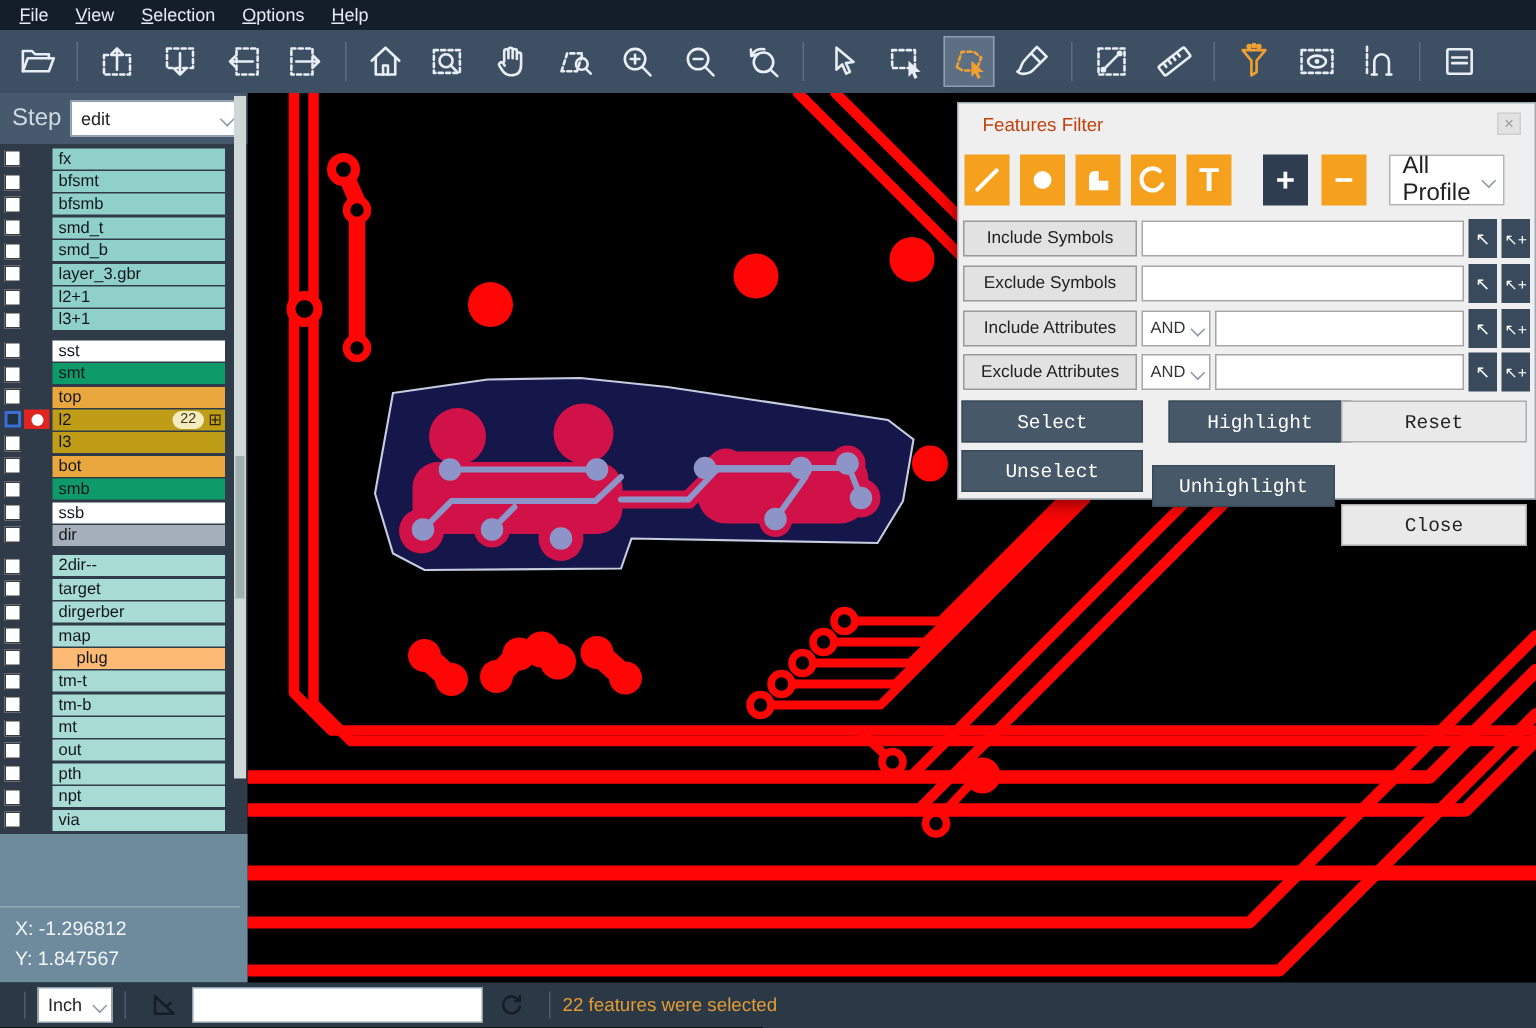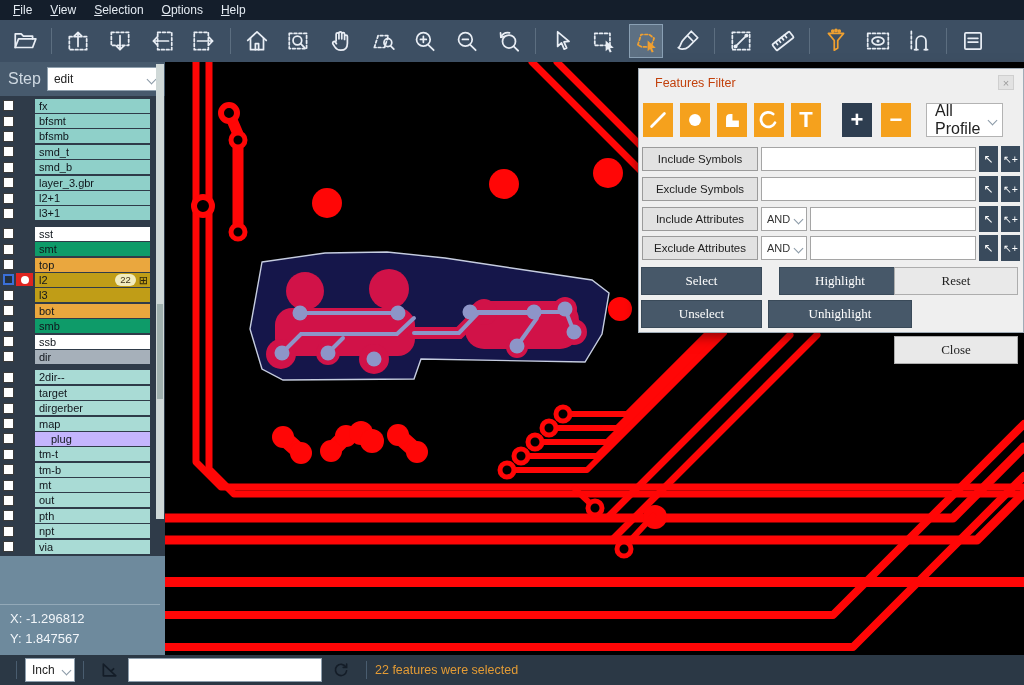--- a/index.html
+++ b/index.html
@@ -83,21 +83,21 @@
   .frow .inp-narrow { left:171px; width:166px; }
   .and-combo { position:absolute; left:122px; top:0; width:46px; height:24px; background:#fff;
                border:1px solid #a5a5a5; font-size:11px; color:#333; display:flex; align-items:center;
                padding-left:5px; }
   .and-combo .chev { position:absolute; right:3px; top:8px; width:8px; height:8px; }
   .pick-btn { position:absolute; top:-1px; width:19px; height:26px; background:#394a5c; color:#fff;
               border:none; font-size:12px; display:flex; align-items:center; justify-content:center; }
   .pick-btn.p1 { left:340px; } .pick-btn.p2 { left:362px; font-size:10.5px; }
   .act-btn { position:absolute; height:28px; color:#fff; background:#475869; border:1px solid #3a4a59;
              font-size:13px; display:flex; align-items:center; justify-content:center;
-             font-family:Liberation Serif, serif; }
+             font-family:Liberation Mono, monospace; }
   .act-btn.light { background:#e9e9e9; color:#222; border:1px solid #adadad; }
 
   
   .statusbar { position:absolute; left:0; top:655px; width:1024px; height:30px; background:#2b3845;
                display:flex; align-items:center; z-index:10; }
   .st-sep { width:1px; height:18px; background:#4a5d6f; margin:0 8px; }
   .unit-combo { width:50px; height:24px; background:#fff; border:1px solid #8fa0ae; position:relative;
                 font-size:12px; color:#222; display:flex; align-items:center; padding-left:6px; }
   .unit-combo .chev { position:absolute; right:3px; top:8px; width:8px; height:8px; }
   .st-icon { margin:0 8px; display:flex; }
@@ -429,21 +429,21 @@
         <div class="lrow">
           <span class="cb"></span>
           <span class="ind"></span>
           <span class="lname" style="background: rgb(169, 219, 213);">
             <span>map</span>
           </span>
         </div>
         <div class="lrow">
           <span class="cb"></span>
           <span class="ind"></span>
-          <span class="lname" style="background: #c4b5fd; padding-left: 16px;">
+          <span class="lname" style="background: #fdba74; padding-left: 16px;">
             <span>plug</span>
           </span>
         </div>
         <div class="lrow">
           <span class="cb"></span>
           <span class="ind"></span>
           <span class="lname" style="background: rgb(169, 219, 213);">
             <span>tm-t</span>
           </span>
         </div>
@@ -673,21 +673,21 @@
     <input class="inp-narrow" value="" style="">
     <button class="pick-btn p1">↖</button>
     <button class="pick-btn p2">↖+</button>
   </div>
 
   <div id="actbtns">
       <button class="act-btn" style="left: 2px; width: 121px; top: 198px;">Select</button>
       <button class="act-btn" style="left: 140px; width: 122px; top: 198px;">Highlight</button>
       <button class="act-btn light" style="left: 255px; width: 124px; top: 198px;">Reset</button>
       <button class="act-btn" style="left: 2px; width: 121px; top: 231px;">Unselect</button>
-      <button class="act-btn" style="left: 129px; width: 144px; top: 231px;">Unhighlight</button>
+      <button class="act-btn" style="left: 129px; width: 122px; top: 241px;">Unhighlight</button>
       <button class="act-btn light" style="left: 255px; width: 124px; top: 231px; margin-top: 36px;">Close</button>
     </div>
 </div>
 
 <div class="statusbar">
   <div class="st-sep" style="margin-left:16px"></div>
   <div class="unit-combo">
     <span>Inch</span>
     <span class="chev"></span>
   </div>

